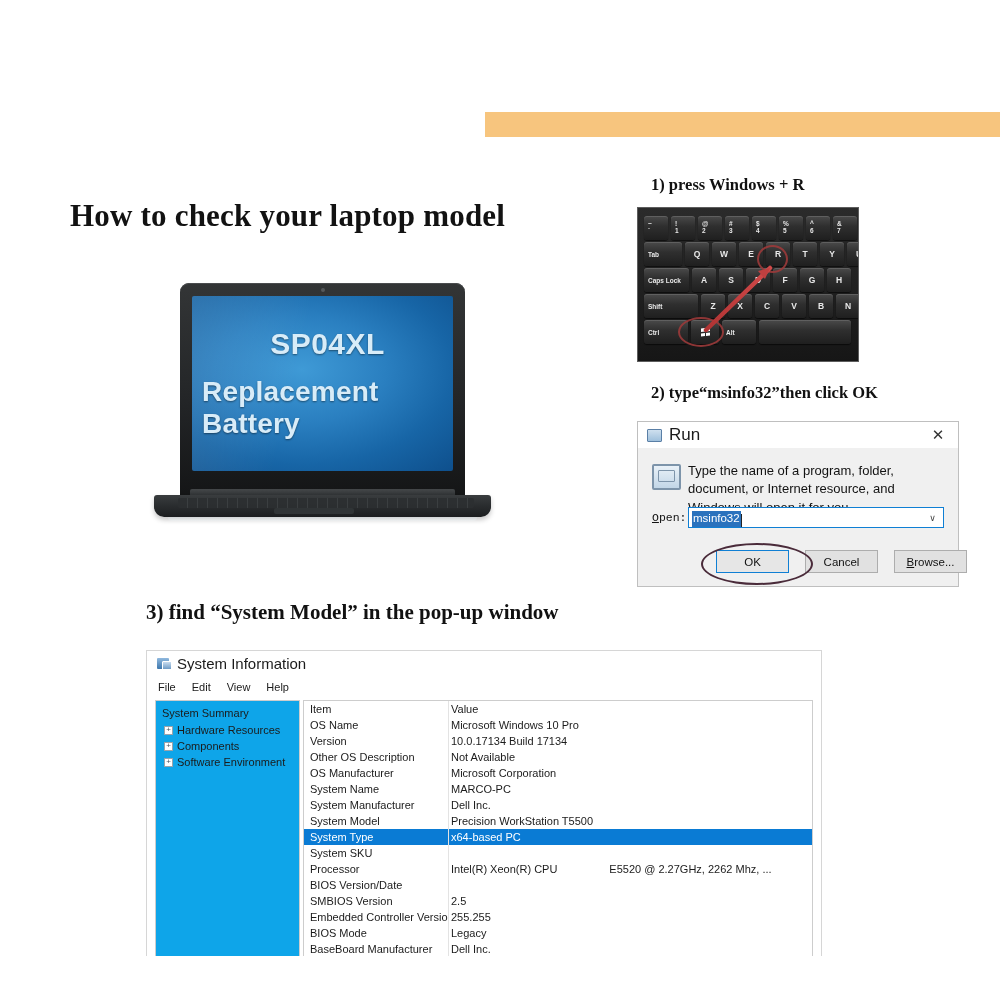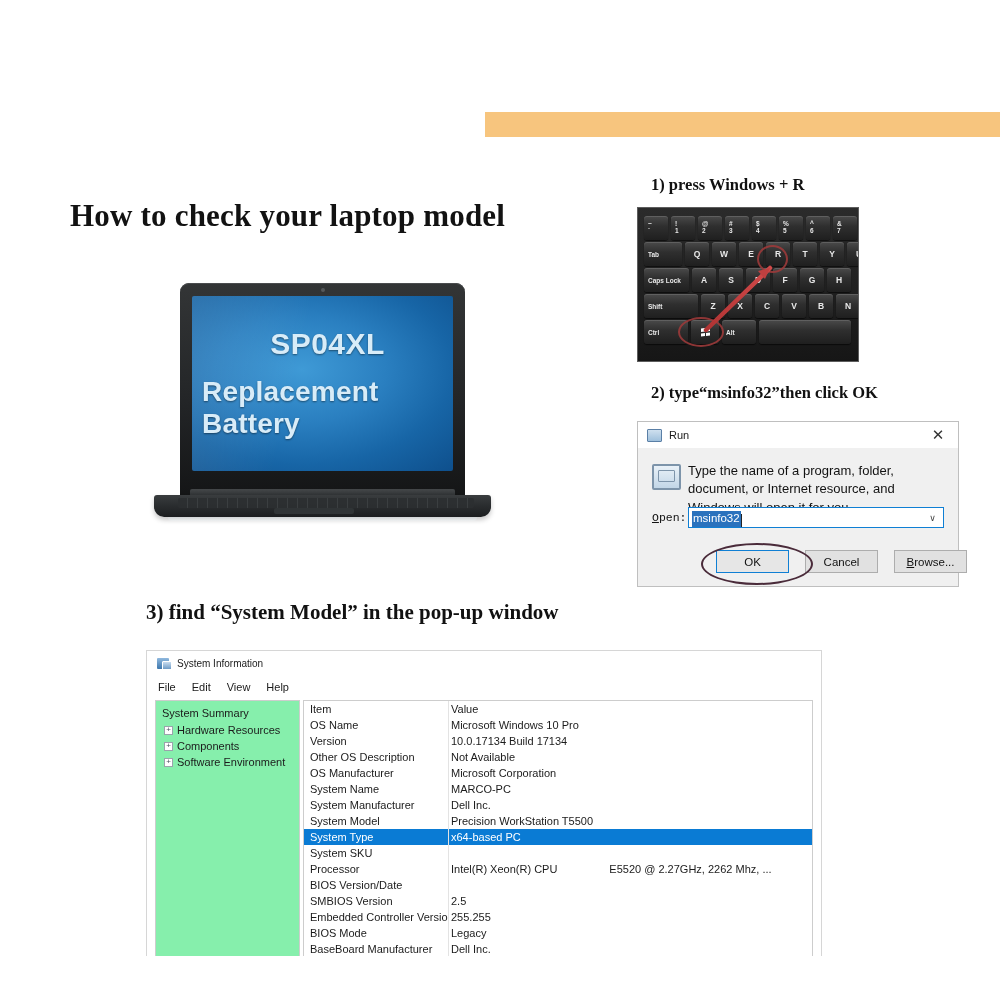--- a/index.html
+++ b/index.html
@@ -137,21 +137,21 @@
     font-family:"Liberation Sans",sans-serif;
   }
   #run-titlebar{
     position:absolute;left:0;top:0;right:0;height:26px;background:#ffffff;
     display:flex;align-items:center;
   }
   #run-title-icon{
     width:13px;height:11px;margin-left:9px;border:1.5px solid #5a7fa6;border-radius:1px;
     background:linear-gradient(180deg,#cfe0ef,#9fc0dc);
   }
-  #run-title-text{margin-left:7px;font-size:11px;color:#1b1b1b;}
+  #run-title-text{margin-left:7px;font-size:17px;color:#1b1b1b;}
   #run-close{
     position:absolute;right:0;top:0;width:40px;height:26px;
     display:flex;align-items:center;justify-content:center;
     font-size:15px;color:#333;font-family:"Liberation Sans",sans-serif;
   }
   #run-body{position:absolute;left:0;top:26px;right:0;bottom:46px;background:#f0f0f0;}
   #run-app-icon{
     position:absolute;left:14px;top:16px;width:25px;height:22px;
     border:2px solid #7d94aa;border-radius:2px;
     background:linear-gradient(180deg,#e9f1f8,#c2d6e7);
@@ -211,33 +211,33 @@
     display:flex;align-items:center;
   }
   #sysinfo-icon{
     width:12px;height:11px;margin-left:10px;position:relative;
     background:linear-gradient(180deg,#8fb8de,#3d77ad);border-radius:1px;
   }
   #sysinfo-icon::after{
     content:"";position:absolute;left:5px;top:3px;width:8px;height:7px;
     background:linear-gradient(180deg,#c8dcef,#6e9bc6);border:1px solid #fff;border-radius:1px;
   }
-  #sysinfo-title{margin-left:8px;font-size:10px;color:#1b1b1b;}
+  #sysinfo-title{margin-left:8px;font-size:15px;color:#1b1b1b;}
   #sysinfo-menubar{
     position:absolute;left:0;top:25px;right:0;height:22px;background:#ffffff;
     display:flex;align-items:center;padding-left:11px;gap:16px;
   }
   .menu-item{font-size:11px;color:#1b1b1b;}
   #sysinfo-content{
     position:absolute;left:8px;top:49px;right:8px;bottom:0;
     display:flex;gap:0;
   }
   #sysinfo-tree{
     width:145px;border:1px solid #cdcdcd;border-bottom:none;box-sizing:border-box;
-    background:#86efac;padding:5px 0 0 4px;
+    background:#0ea5e9;padding:5px 0 0 4px;
   }
   .tree-root{font-size:11px;color:#1b1b1b;padding:1px 0 3px 2px;}
   .tree-node{font-size:11px;color:#1b1b1b;padding:2px 0 2px 4px;display:flex;align-items:center;gap:4px;}
   .expander{
     width:9px;height:9px;border:1px solid #9aa3ab;box-sizing:border-box;
     display:inline-flex;align-items:center;justify-content:center;
     font-size:8px;line-height:1;color:#4a5460;background:#fff;flex:0 0 auto;
   }
   #sysinfo-table{
     flex:1;margin-left:3px;border:1px solid #cdcdcd;border-bottom:none;box-sizing:border-box;

